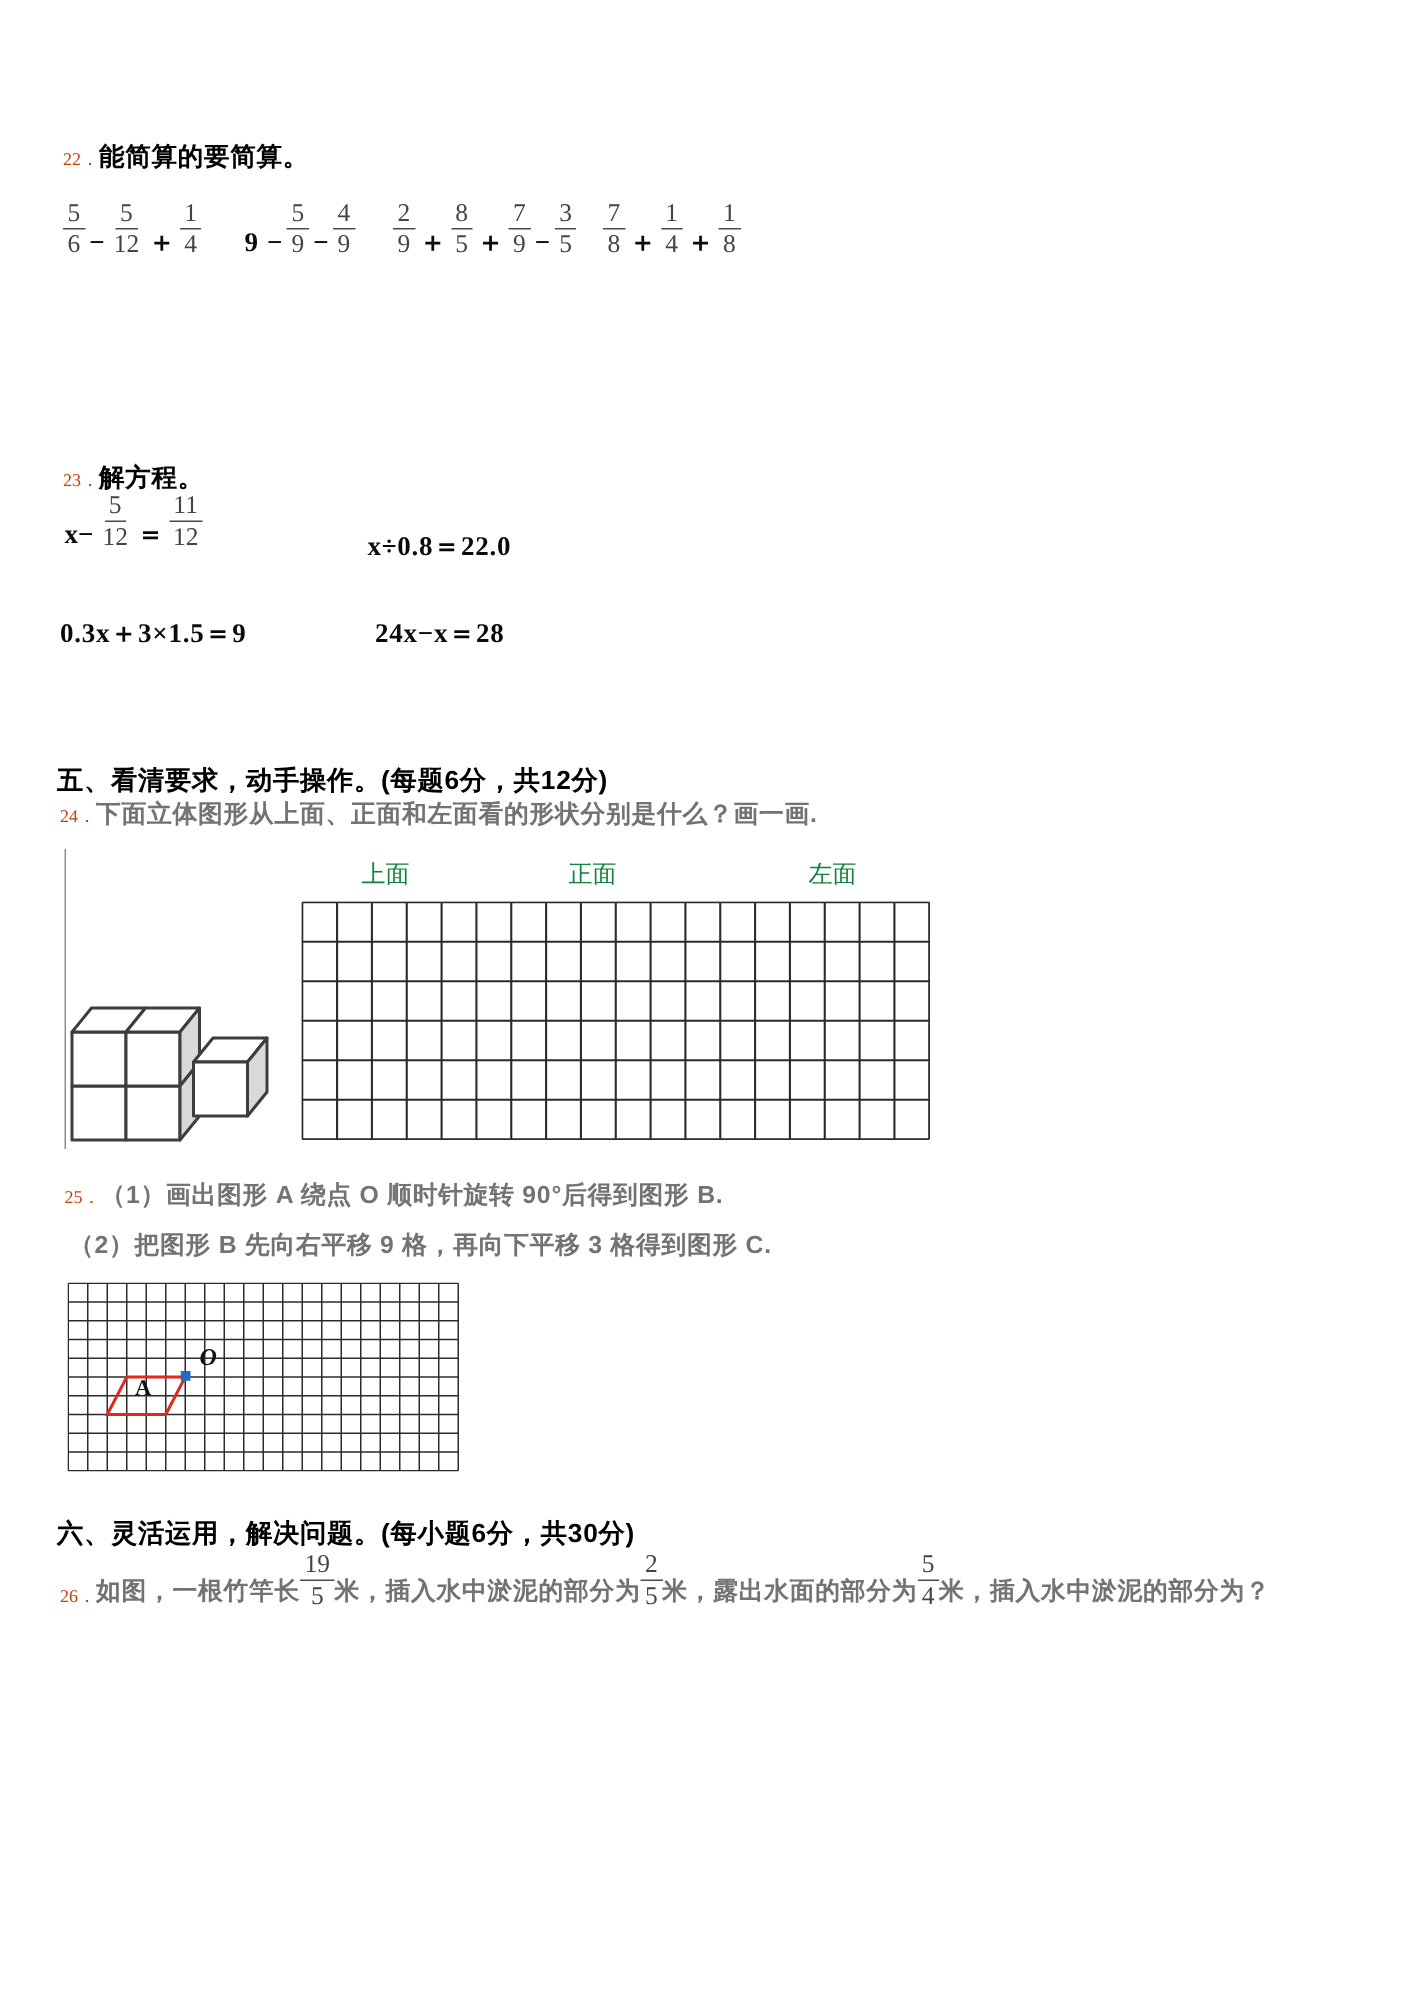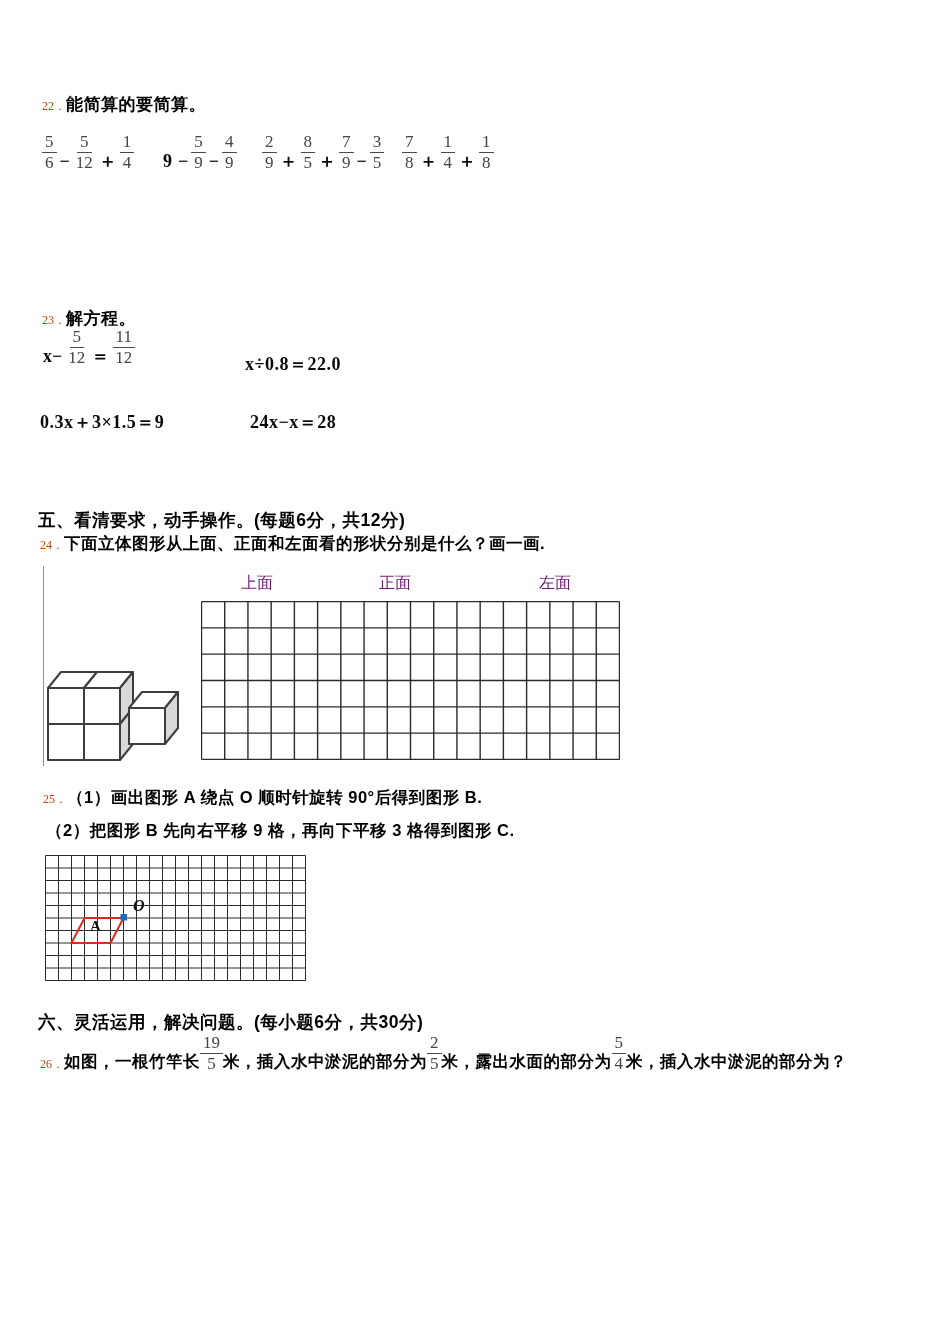--- a/index.html
+++ b/index.html
@@ -10,24 +10,24 @@
   .cnbold{font-family:"Liberation Sans",sans-serif;font-weight:700;font-size:17px;color:#000;letter-spacing:0.5px;}
   .heading{font-family:"Liberation Sans",sans-serif;font-weight:700;font-size:17.5px;color:#000000;letter-spacing:0.5px;}
   
   .mline{display:flex;align-items:flex-end;white-space:nowrap;}
   .frac{display:inline-flex;flex-direction:column;align-items:center;line-height:1.08;
         font-family:"Liberation Serif",serif;font-weight:400;color:#444;font-size:17px;}
   .fnum{display:block;padding:0 3px 1px 3px;border-bottom:1.6px solid #4a4a4a;}
   .fden{display:block;padding:1px 3px 0 3px;}
   .mop{font-family:"Liberation Serif",serif;font-weight:700;font-size:18px;color:#0a0a0a;
        margin:0 3px;line-height:1.2;}
-  .mtext{font-family:"Liberation Sans",sans-serif;font-weight:700;font-size:16.5px;color:#000000;
+  .mtext{font-family:"Liberation Sans",sans-serif;font-weight:700;font-size:16.5px;color:#737373;
          line-height:1.45;letter-spacing:0.5px;}
   .beq{font-family:"Liberation Serif",serif;font-weight:700;font-size:18px;color:#0a0a0a;letter-spacing:0.5px;}
-  .gridlabel{font-family:"Liberation Serif",serif;font-size:16px;color:#701a75;}
+  .gridlabel{font-family:"Liberation Serif",serif;font-size:16px;color:#15803d;}
   .shape-label-a{font-family:"Liberation Serif",serif;font-weight:700;font-size:15px;color:#111;}
   .shape-label-o{font-family:"Liberation Serif",serif;font-weight:700;font-style:italic;font-size:16px;color:#111;}
   .vline{width:0;border-left:1.5px solid #8f8f8f;}
   svg{display:block;}
 </style>
 </head>
 <body>
 
 <div id="page">
 

